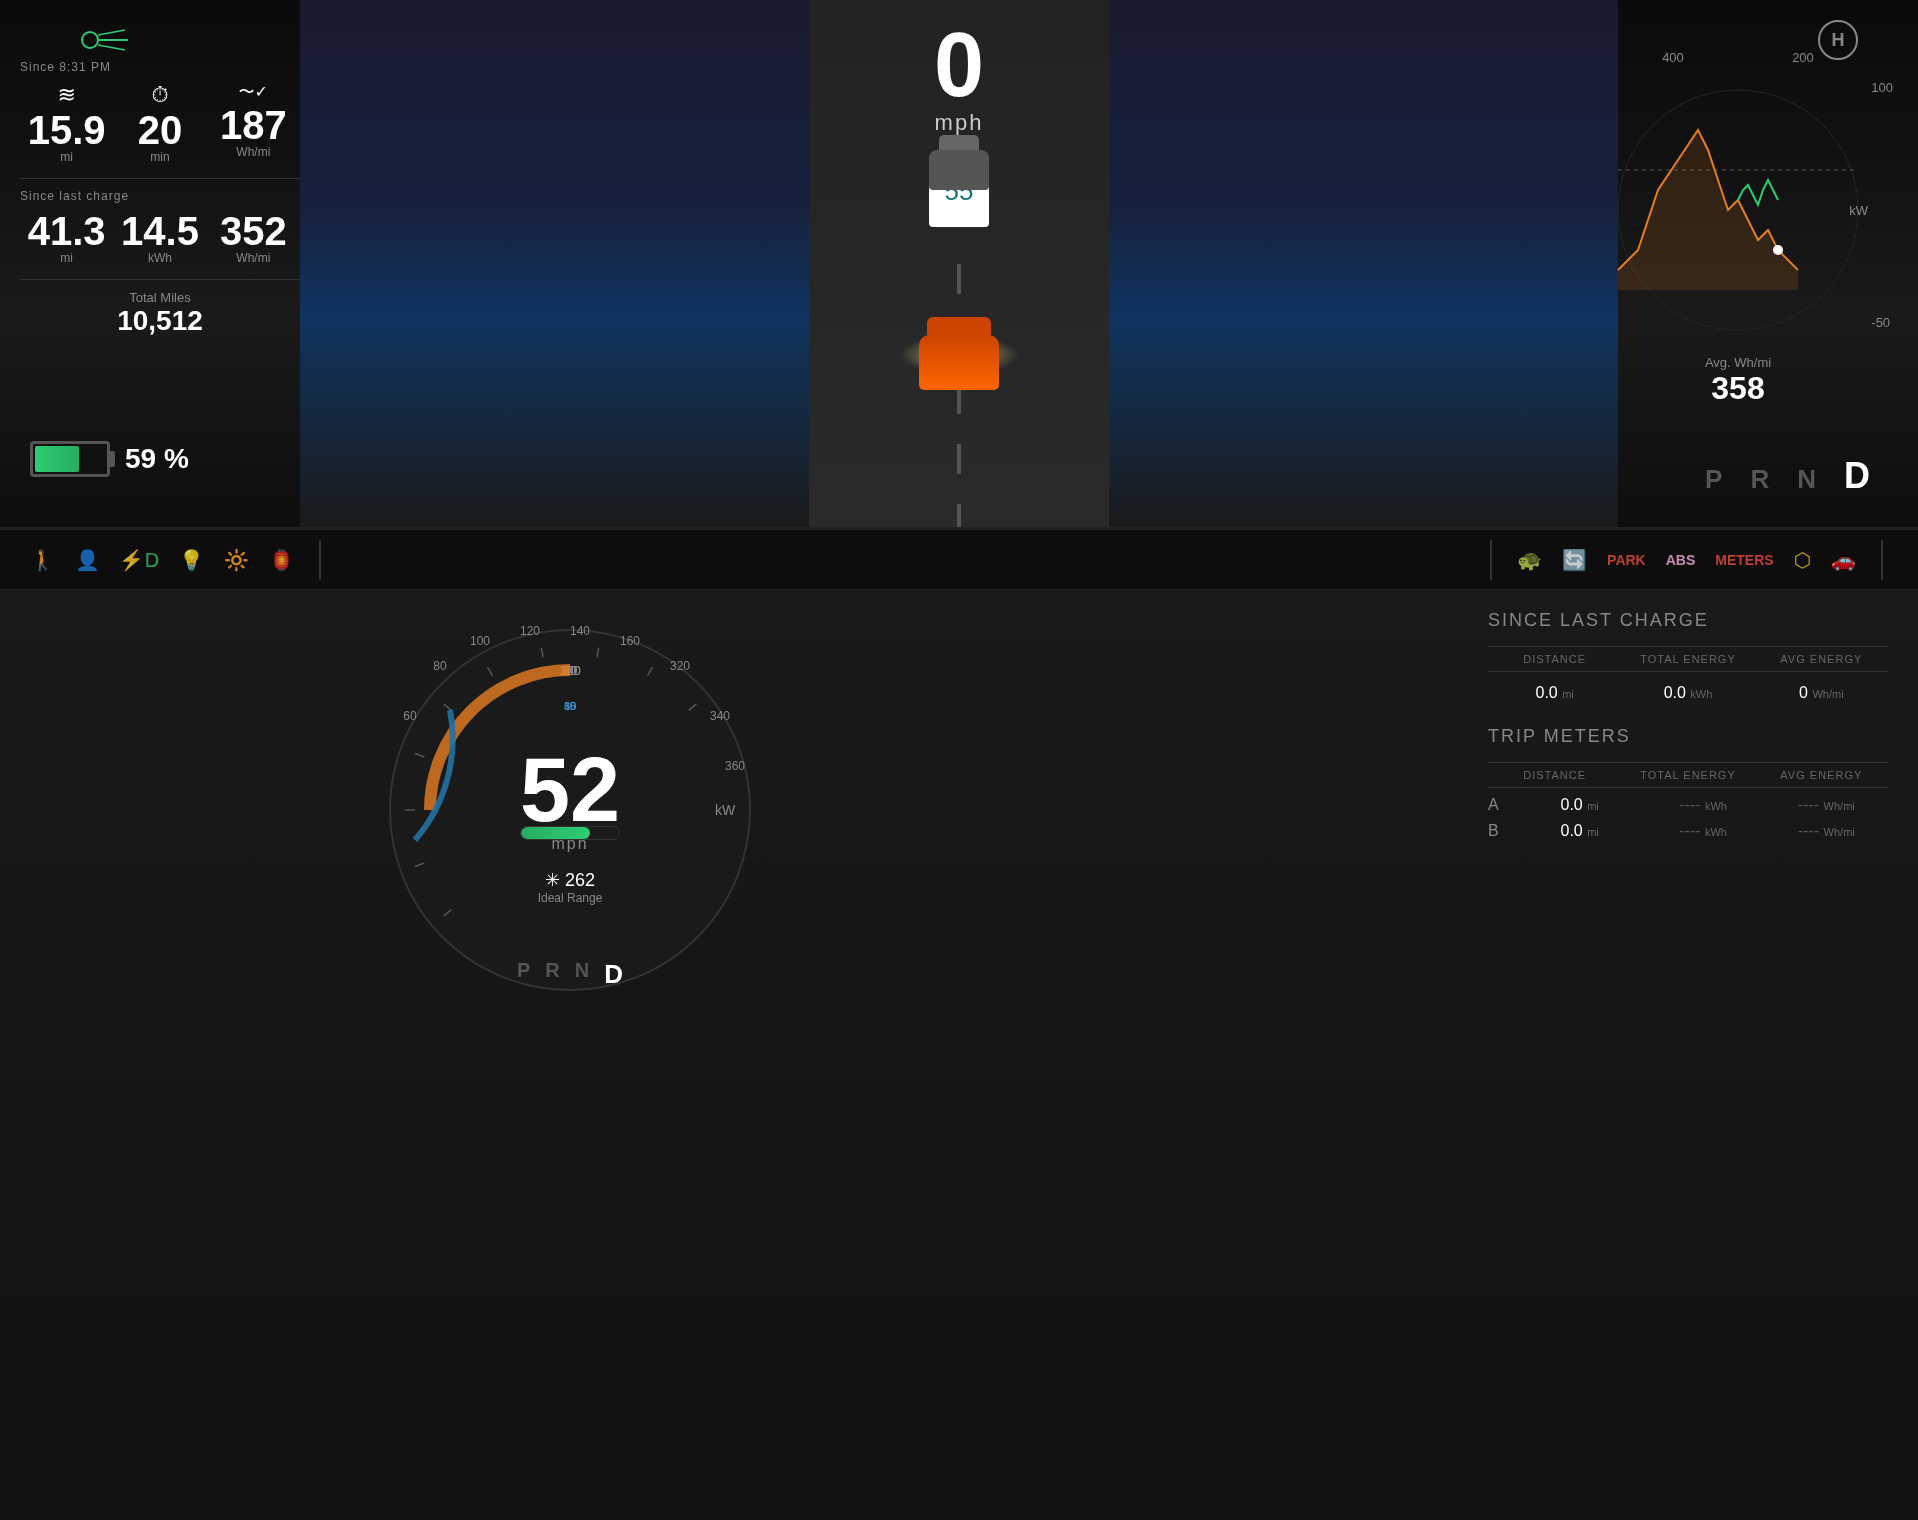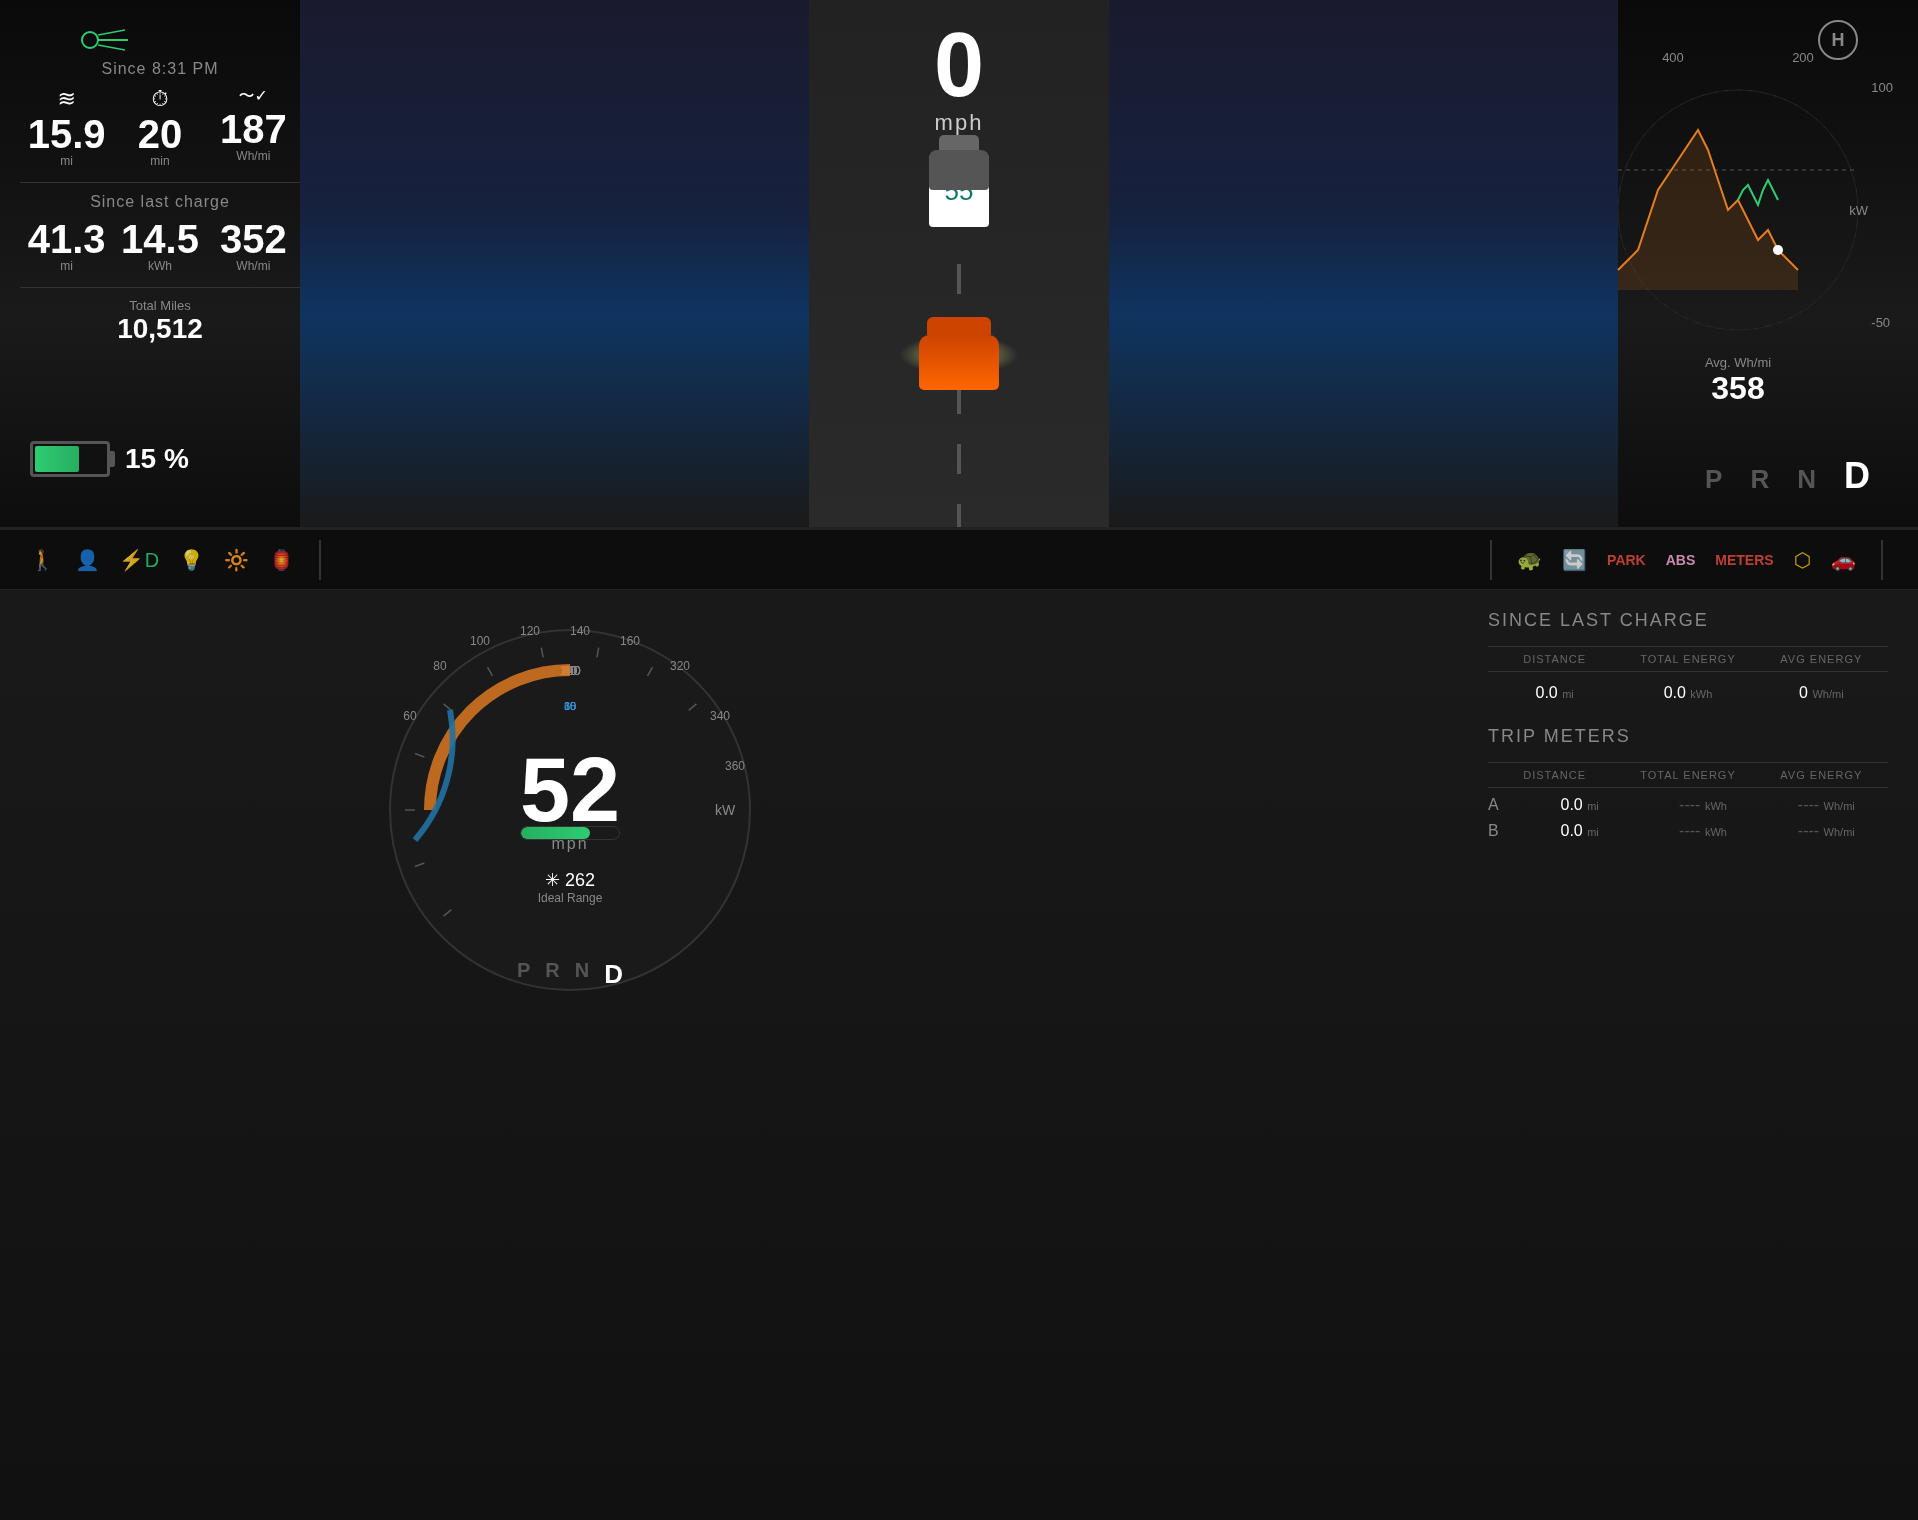--- a/index.html
+++ b/index.html
@@ -100,23 +100,22 @@
     }
 
     
     .left-panel {
       position: absolute;
       left: 20px;
       top: 60px;
       width: 280px;
     }
     .section-label {
-      font-size: 16px;
-      color: #888;
-      text-align: center;
+      font-size: 12px;
+      color: #888;
       margin-bottom: 8px;
       letter-spacing: 1px;
     }
     .stats-row {
       display: flex;
       justify-content: space-between;
       margin-bottom: 14px;
     }
     .stat-item {
       text-align: center;
@@ -762,21 +761,21 @@
   <div class="car-area">
     <div class="following-car"></div>
     <div class="car-glow"></div>
     <div class="main-car"></div>
   </div>
 
   <div class="battery-section">
     <div class="battery-icon">
       <div class="battery-fill"></div>
     </div>
-    <div class="battery-percent">15 %</div>
+    <div class="battery-percent">59 %</div>
   </div>
 
   <div class="gear-selector">
     <span class="gear-item">P</span>
     <span class="gear-item">R</span>
     <span class="gear-item">N</span>
     <span class="gear-item gear-active">D</span>
   </div>
 
   <div class="energy-chart">

